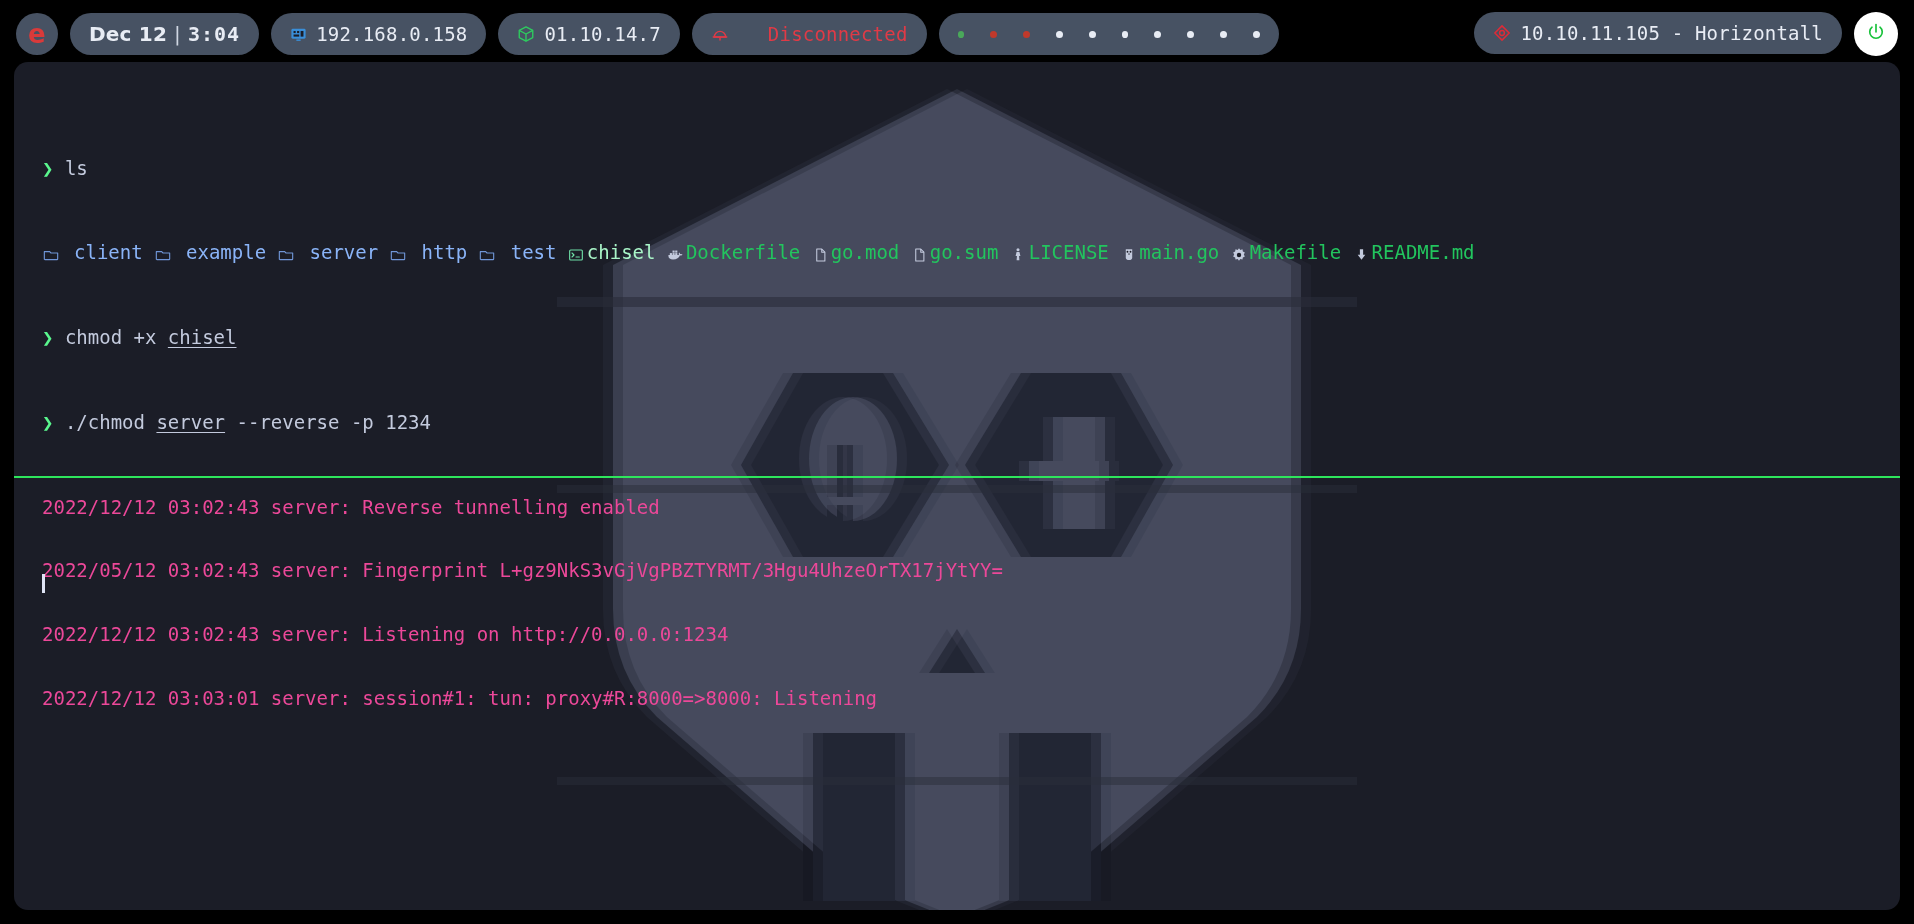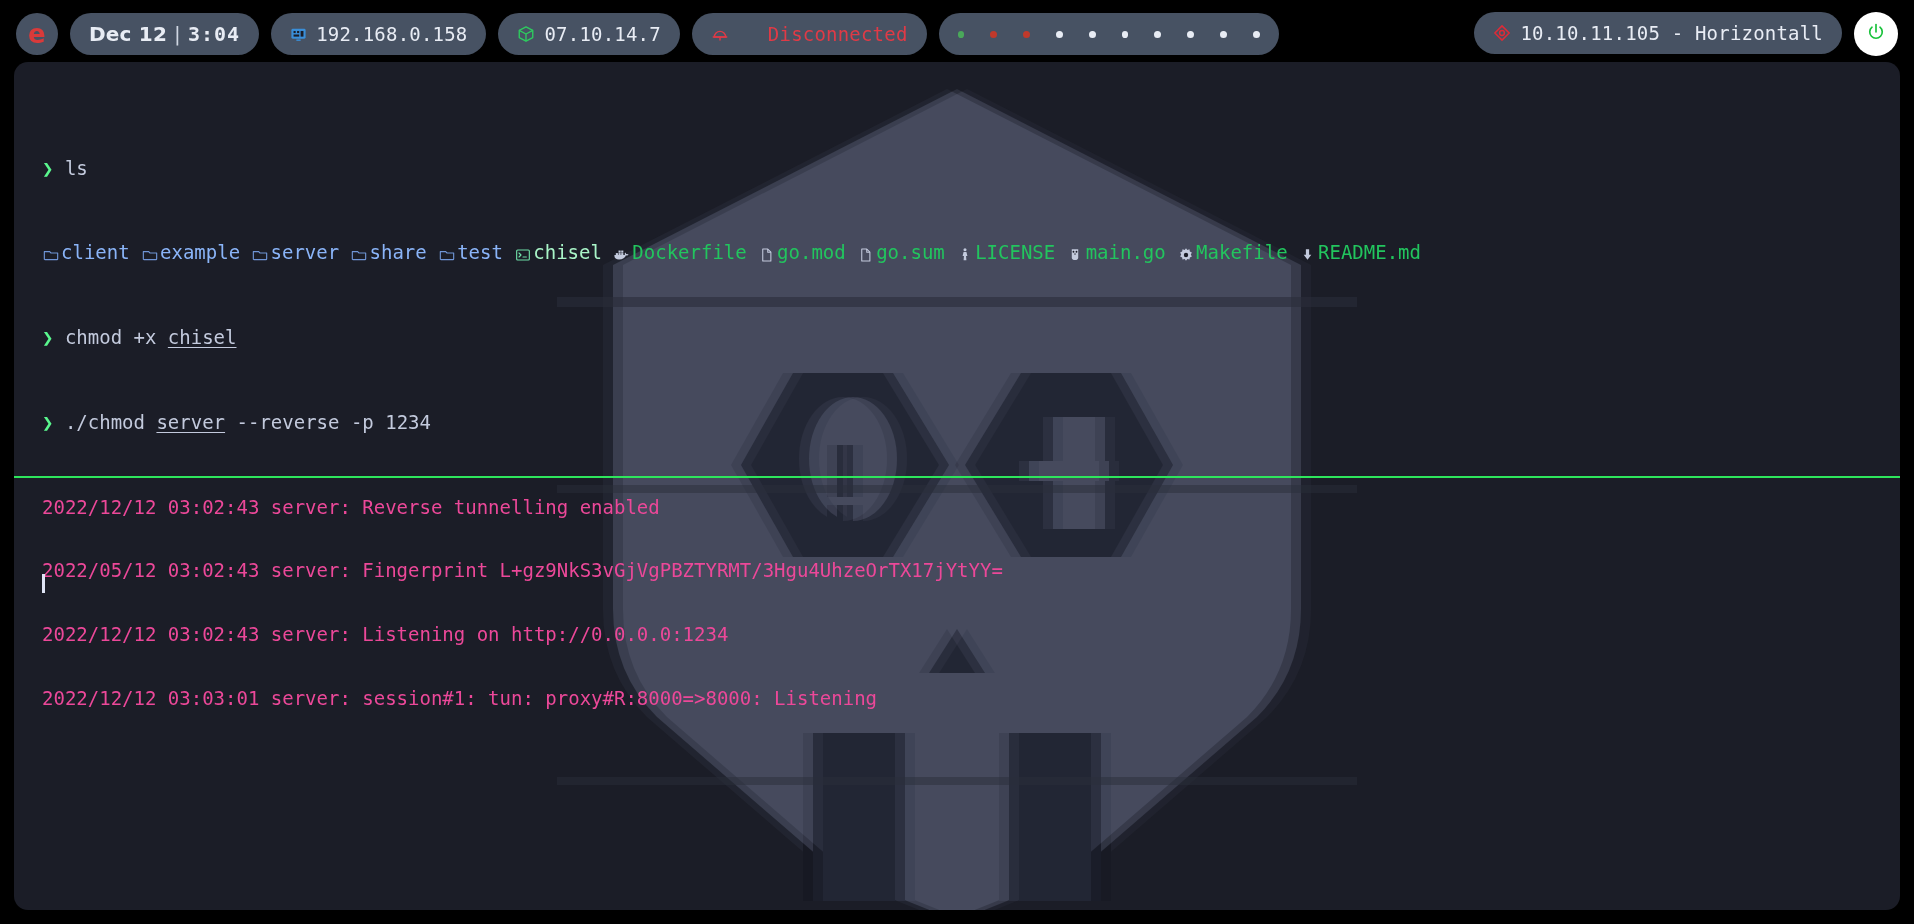--- a/index.html
+++ b/index.html
@@ -146,21 +146,21 @@
 
   .fi {
     display: inline-block;
     width: 17px;
     text-align: center;
     vertical-align: -1px;
     margin-right: 2px;
   }
   .fi svg { vertical-align: middle; }
 
-  .dirname { color: #8ab4f8; }
+  .dirname { color: #8ab4f8; margin-left: 13px; }
   .filename { color: #22c55e; }
 
   .logline { color: #ec4899; }
 
   #cursor {
     display: inline-block;
     width: 3px;
     height: 19px;
     background: #dfe4f5;
     vertical-align: -3px;
@@ -195,21 +195,21 @@
     <span>192.168.0.158</span>
   </div>
 
   <div class="pill">
     <span class="ico">
       <svg width="18" height="18" viewBox="0 0 24 24" fill="none" stroke="#2ecc5f" stroke-width="1.8" stroke-linejoin="round">
           <path d="M12 2.5 21 7.2v9.6L12 21.5 3 16.8V7.2z"></path>
           <path d="M3 7.2 12 12l9-4.8M12 12v9.5"></path>
         </svg>
     </span>
-    <span>07.10.14.7</span>
+    <span>01.10.14.7</span>
   </div>
 
   <div class="pill disconnected">
     <span class="ico">
       <svg width="18" height="18" viewBox="0 0 24 24" fill="none" stroke="#e03a46" stroke-width="1.9" stroke-linecap="round">
           <path d="M4.5 16a7.5 7.5 0 0 1 15 0z"></path>
           <path d="M3 16h18"></path>
           <path d="M12 16v4"></path>
         </svg>
     </span>
@@ -282,21 +282,21 @@
     <div class="line"><span class="prompt-chev">❯</span> <span class="cmd">ls</span></div>
 
     <div class="line" id="ls-output"><span class="entry"><span class="fi"><svg width="16" height="16" viewBox="0 0 24 24" fill="none" stroke="#6f95d6" stroke-width="1.7" stroke-linejoin="round">
               <path d="M2 7h8l2 2h10v9a1 1 0 0 1-1 1H3a1 1 0 0 1-1-1z"></path>
             </svg></span><span class="dirname">client</span></span><span class="gap"></span><span class="entry"><span class="fi"><svg width="16" height="16" viewBox="0 0 24 24" fill="none" stroke="#6f95d6" stroke-width="1.7" stroke-linejoin="round">
               <path d="M2 7h8l2 2h10v9a1 1 0 0 1-1 1H3a1 1 0 0 1-1-1z"></path>
             </svg></span><span class="dirname">example</span></span><span class="gap"></span><span class="entry"><span class="fi"><svg width="16" height="16" viewBox="0 0 24 24" fill="none" stroke="#6f95d6" stroke-width="1.7" stroke-linejoin="round">
               <path d="M2 7h8l2 2h10v9a1 1 0 0 1-1 1H3a1 1 0 0 1-1-1z"></path>
             </svg></span><span class="dirname">server</span></span><span class="gap"></span><span class="entry"><span class="fi"><svg width="16" height="16" viewBox="0 0 24 24" fill="none" stroke="#6f95d6" stroke-width="1.7" stroke-linejoin="round">
               <path d="M2 7h8l2 2h10v9a1 1 0 0 1-1 1H3a1 1 0 0 1-1-1z"></path>
-            </svg></span><span class="dirname">share</span></span><span class="gap"></span><span class="entry"><span class="fi"><svg width="16" height="16" viewBox="0 0 24 24" fill="none" stroke="#6f95d6" stroke-width="1.7" stroke-linejoin="round">
+            </svg></span><span class="dirname">http</span></span><span class="gap"></span><span class="entry"><span class="fi"><svg width="16" height="16" viewBox="0 0 24 24" fill="none" stroke="#6f95d6" stroke-width="1.7" stroke-linejoin="round">
               <path d="M2 7h8l2 2h10v9a1 1 0 0 1-1 1H3a1 1 0 0 1-1-1z"></path>
             </svg></span><span class="dirname">test</span></span><span class="gap"></span><span class="entry"><span class="fi"><svg width="16" height="16" viewBox="0 0 24 24" fill="none" stroke="#6fe0a8" stroke-width="1.7" stroke-linecap="round" stroke-linejoin="round">
               <rect x="2.5" y="4.5" width="19" height="15" rx="1.5"></rect>
               <path d="M6 9l3 3-3 3M12 15h5"></path>
             </svg></span><span class="filename" style="color: rgb(169, 245, 200);">chisel</span></span><span class="gap"></span><span class="entry"><span class="fi"><svg width="17" height="17" viewBox="0 0 24 24" fill="#c3cadd">
               <rect x="4" y="10" width="3" height="3"></rect>
               <rect x="7.8" y="10" width="3" height="3"></rect>
               <rect x="11.6" y="10" width="3" height="3"></rect>
               <rect x="7.8" y="6.4" width="3" height="3"></rect>
               <rect x="11.6" y="6.4" width="3" height="3"></rect>

